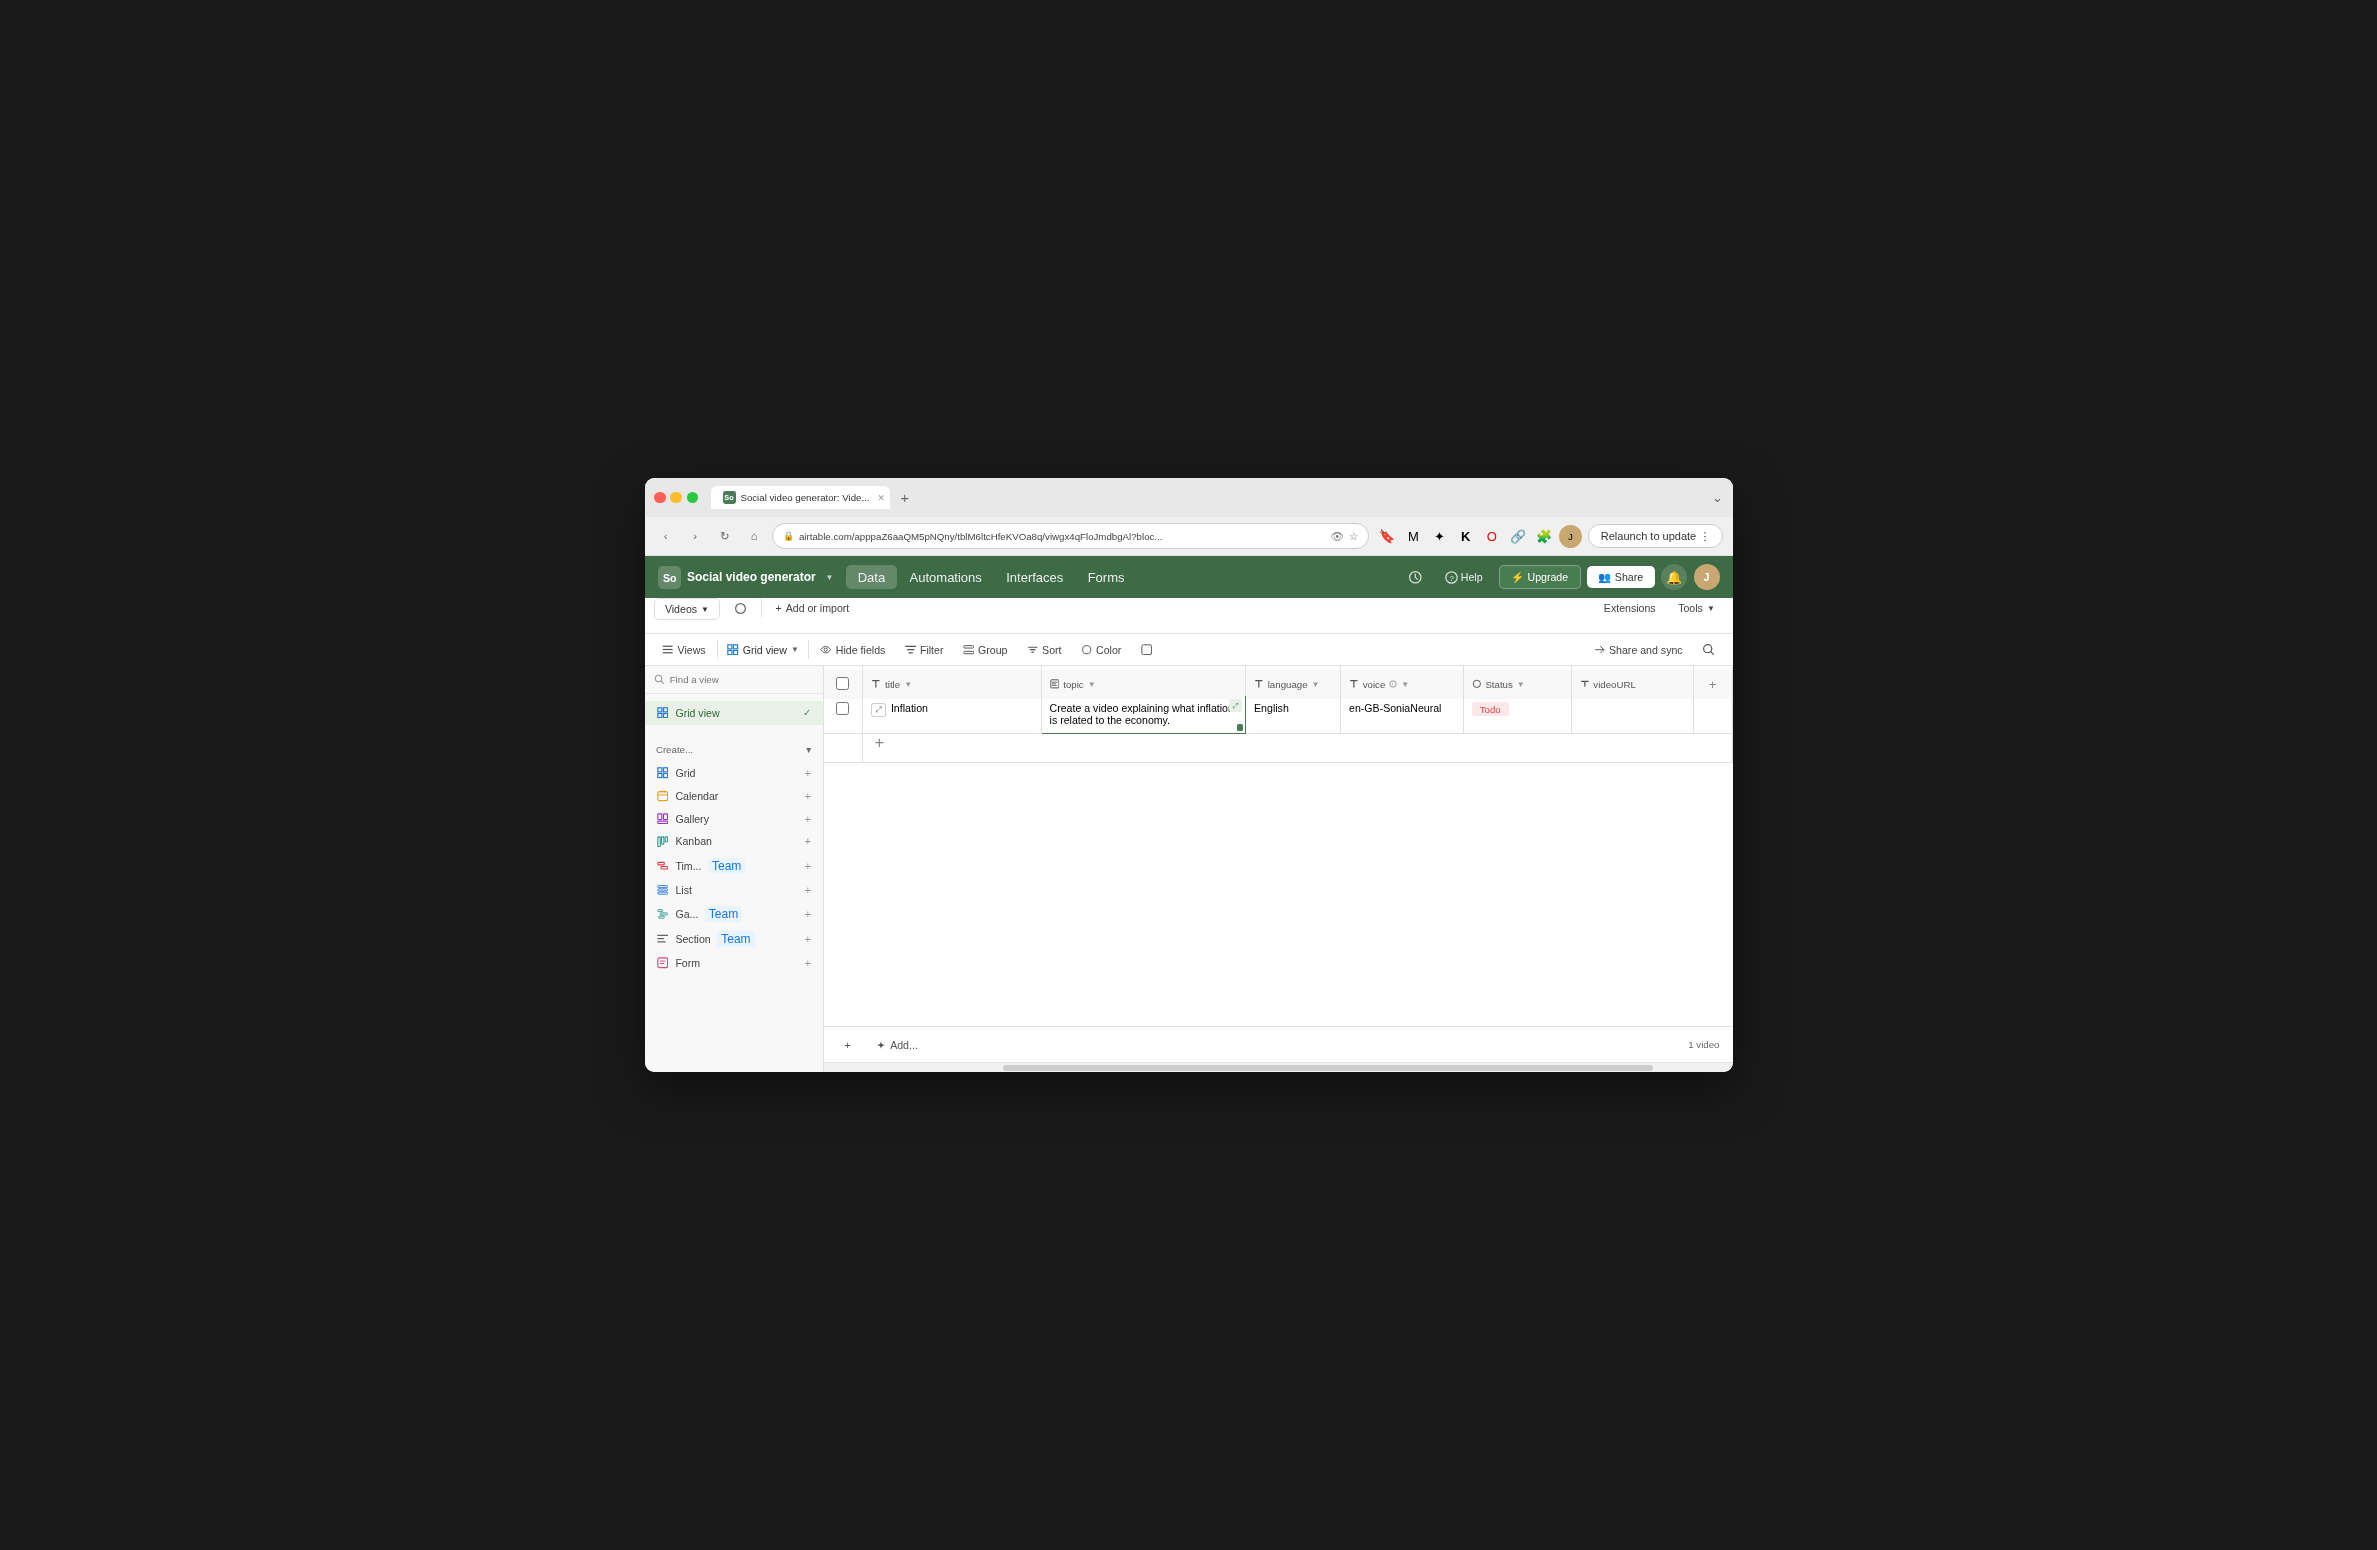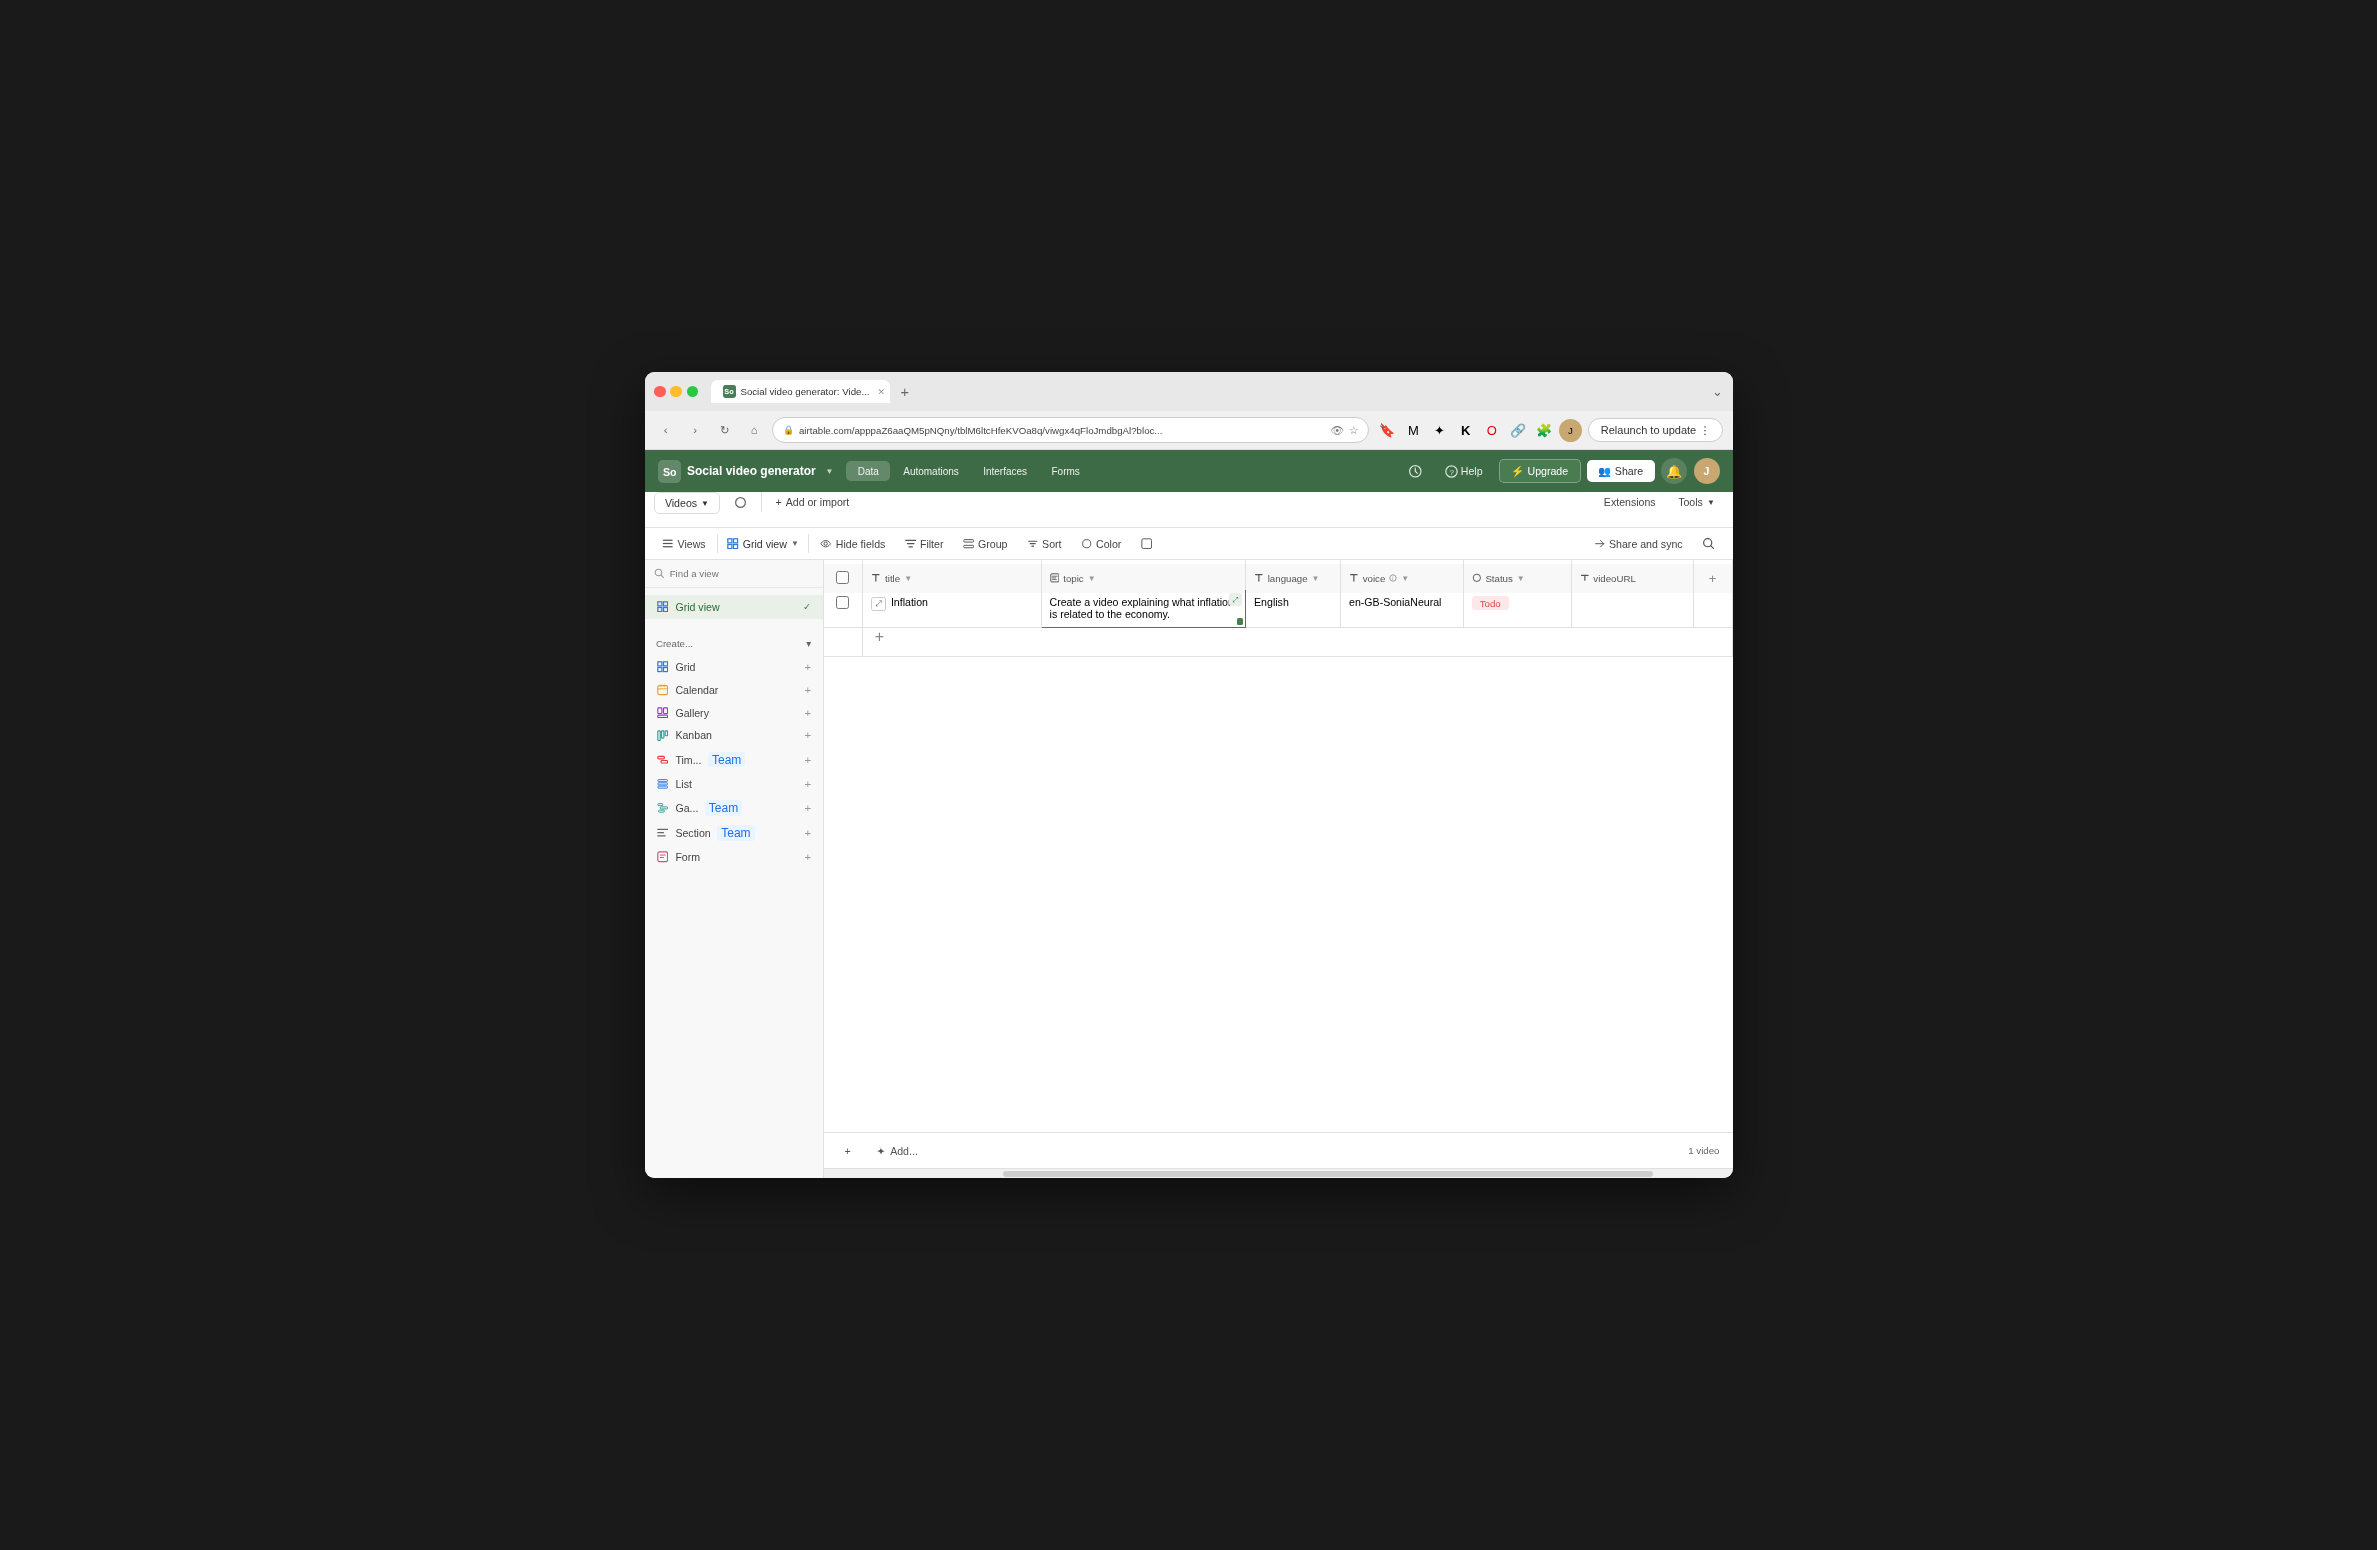--- a/index.html
+++ b/index.html
@@ -6,21 +6,21 @@
     body {
       background: #1a1a1a;
       display: flex;
       justify-content: center;
       align-items: center;
       min-height: 100vh;
       font-family: -apple-system, BlinkMacSystemFont, 'Segoe UI', sans-serif;
     }
     .browser-window {
       width: 1088px;
-      height: 806px;
+      height: 594px;
       background: #fff;
       border-radius: 9.7px;
       overflow: hidden;
       display: flex;
       flex-direction: column;
       box-shadow: 0 16px 49px rgba(0,0,0,0.5);
     }
     
     .title-bar {
       background: #e8e8e8;
@@ -195,21 +195,21 @@
       font-weight: 600;
     }
     .app-title-arrow { color: rgba(255,255,255,0.7); font-size: 8px; margin-left: 3.2px; }
     .header-nav {
       display: flex;
       align-items: center;
       gap: 1.6px;
     }
     .header-nav-item {
       color: rgba(255,255,255,0.9);
-      font-size: 10px;
+      font-size: 13px;
       padding: 4.9px 11.4px;
       border-radius: 4.9px;
       cursor: pointer;
     }
     .header-nav-item.active { background: rgba(255,255,255,0.2); }
     .header-right {
       margin-left: auto;
       display: flex;
       align-items: center;
       gap: 6.5px;

